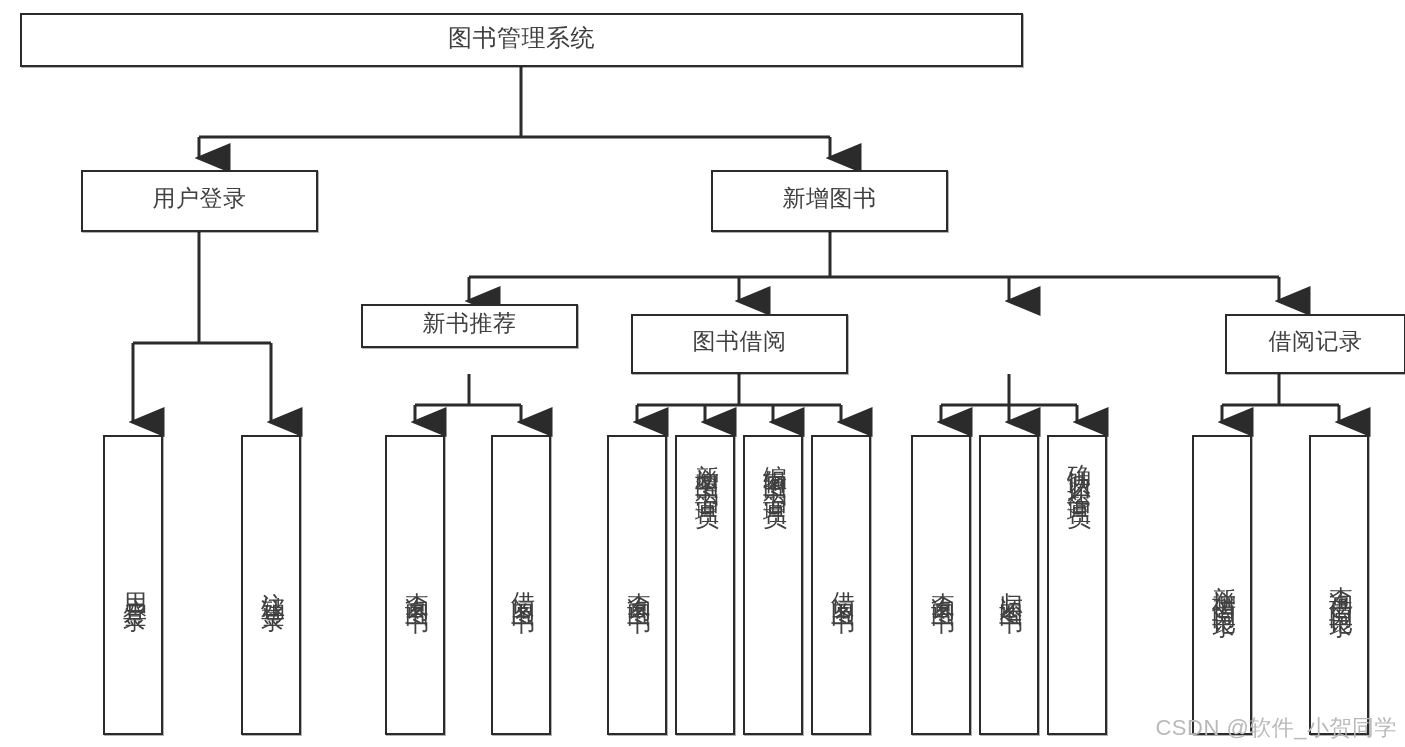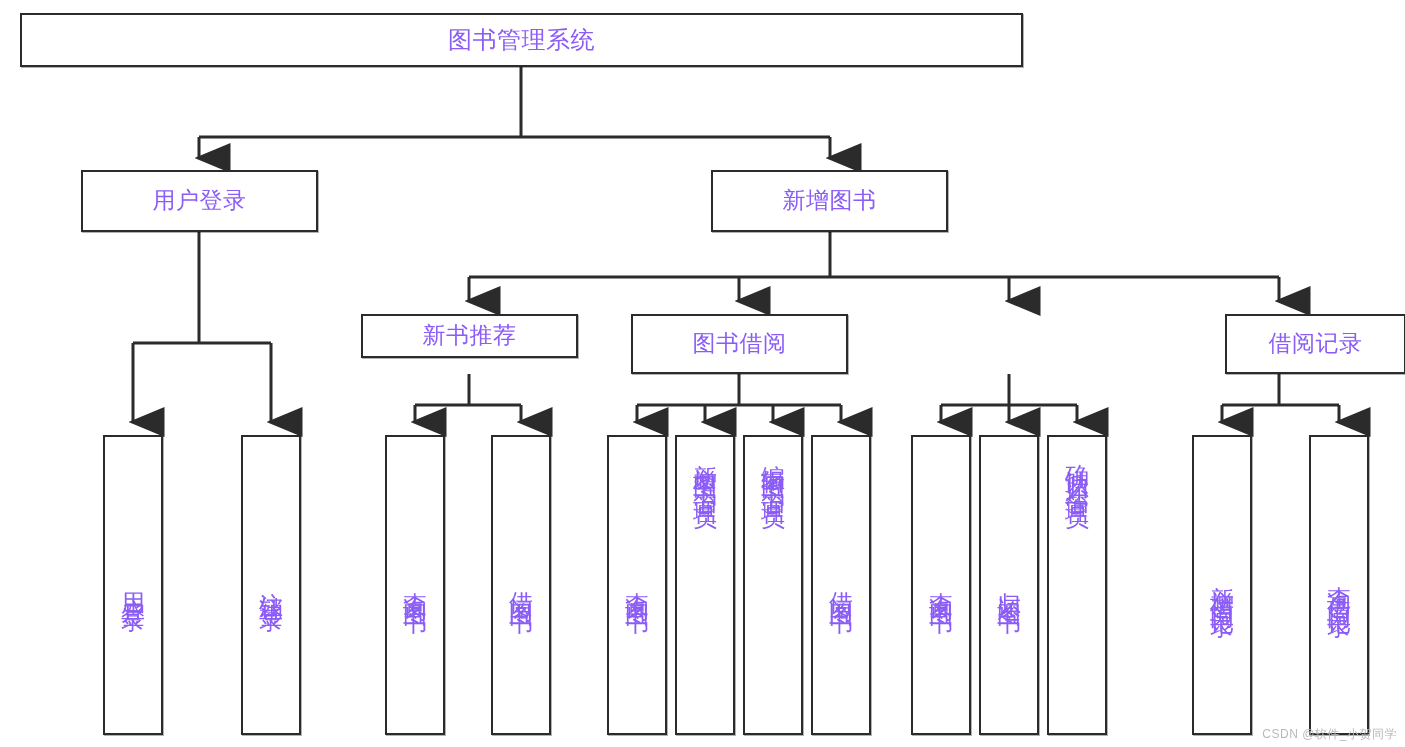--- a/index.html
+++ b/index.html
@@ -26,23 +26,24 @@
     pointer-events: none;
   }
   .node {
     position: absolute;
     box-sizing: border-box;
     border: 2px solid #2b2b2b;
     background: #ffffff;
     display: flex;
     align-items: center;
     justify-content: center;
-    color: #8b5cf6;
+    color: #404040;
     box-shadow: 1px 1px 0 rgba(0,0,0,0.30);
     z-index: 2;
+    font-family: Liberation Mono, monospace;
   }
   .node .label {
     display: block;
     text-align: center;
     line-height: 1.18;
     white-space: nowrap;
   }
   
   .node.horiz .label {
     font-size: 23px;
@@ -65,21 +66,21 @@
     white-space: nowrap;
   }
   .node.vert.centered {
     align-items: center;
     padding-top: 0;
   }
   .watermark {
     position: absolute;
     right: 8px;
     bottom: 4px;
-    font-size: 12px;
+    font-size: 22px;
     color: #b9b9b9;
     letter-spacing: 0.5px;
     z-index: 5;
     white-space: nowrap;
   }
 </style>
 </head>
 <body>
 
 <div id="canvas">
@@ -138,21 +139,21 @@
     <span class="label">图书管理系统</span>
   </div>
 
   <div class="node horiz" style="left:81px; top:170px; width:237px; height:62px;">
     <span class="label">用户登录</span>
   </div>
   <div class="node horiz" style="left:711px; top:170px; width:237px; height:62px;">
     <span class="label">新增图书</span>
   </div>
 
-  <div class="node horiz" style="left:361px; top:314px; width:217px; height:44px;">
+  <div class="node horiz" style="left:361px; top:304px; width:217px; height:44px;">
     <span class="label">新书推荐</span>
   </div>
   <div class="node horiz" style="left:631px; top:314px; width:217px; height:60px;">
     <span class="label">图书借阅</span>
   </div>
   <div class="node horiz" style="left:1225px; top:314px; width:181px; height:60px;">
     <span class="label">借阅记录</span>
   </div>
 
   <div class="node vert centered" style="left:103px; top:435px; width:60px; height:300px;">

